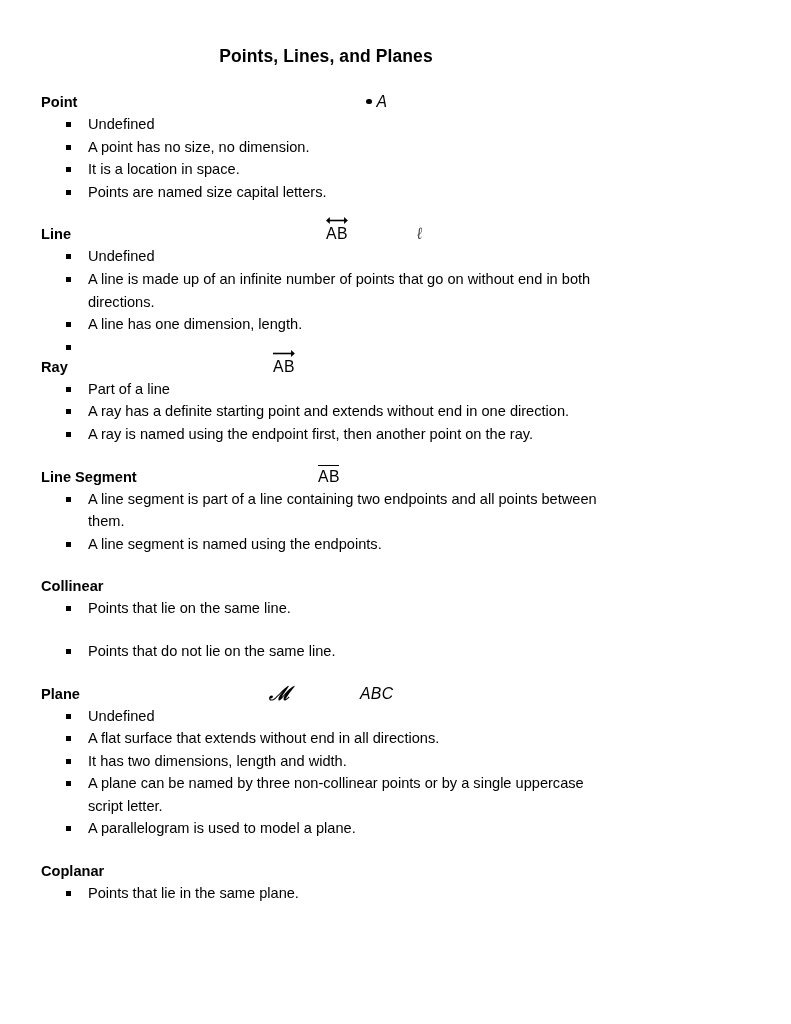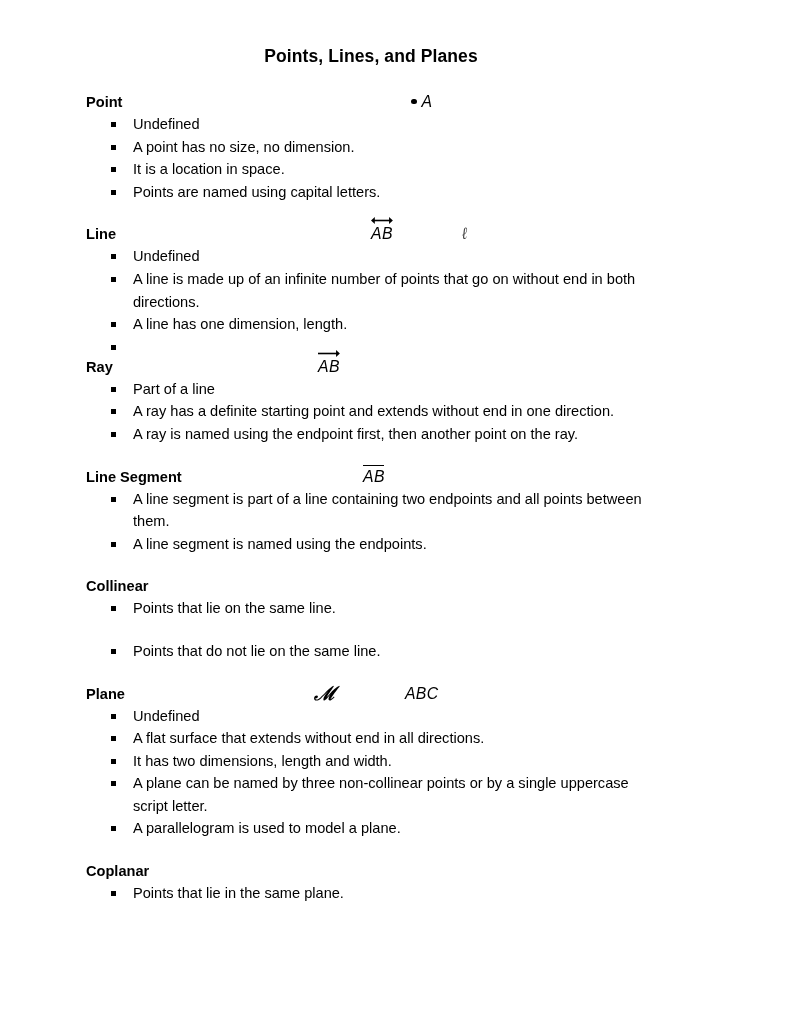--- a/index.html
+++ b/index.html
@@ -14,21 +14,20 @@
     color: #000000;
     overflow: hidden;
   }
   .page {
     position: relative;
     width: 652px;
     height: 1024px;
     background: #ffffff;
     box-sizing: border-box;
     padding: 0;
-    margin-left: 45px;
   }
   .doc-title {
     text-align: center;
     font-weight: bold;
     font-size: 17.5px;
     letter-spacing: 0.1px;
     margin: 0;
     padding-top: 46px;
     padding-bottom: 0;
     line-height: 1.2;
@@ -91,21 +90,20 @@
     font-size: 15.8px;
     letter-spacing: 0.3px;
   }
   .overset {
     display: inline-block;
     position: relative;
     padding-top: 0px;
   }
   .overset .base {
     font-family: "Liberation Sans", sans-serif;
-    font-style: italic;
     font-size: 15.8px;
     letter-spacing: 0.4px;
     display: inline-block;
   }
   .overset .deco {
     position: absolute;
     left: 0;
     right: 0;
     top: -7px;
     height: 9px;
@@ -158,21 +156,21 @@
     <div class="head-row">
       <span class="sec-head">Point</span>
       <span class="notation" style="left:325px;">
         <span class="dot-point"></span><span class="mathit">A</span>
       </span>
     </div>
     <ul class="bullets">
       <li><span class="sq"></span><span class="txt">Undefined</span></li>
       <li><span class="sq"></span><span class="txt">A point has no size, no dimension.</span></li>
       <li><span class="sq"></span><span class="txt">It is a location in space.</span></li>
-      <li><span class="sq"></span><span class="txt">Points are named using capital letters.</span></li>
+      <li><span class="sq"></span><span class="txt">Points are named size capital letters.</span></li>
     </ul>
   </div>
 
   <div class="section">
     <div class="head-row">
       <span class="sec-head">Line</span>
       <span class="notation" style="left:285px;">
         <span class="overset">
           <span class="deco">
             <svg viewBox="0 0 40 9" preserveAspectRatio="none" aria-hidden="true">

